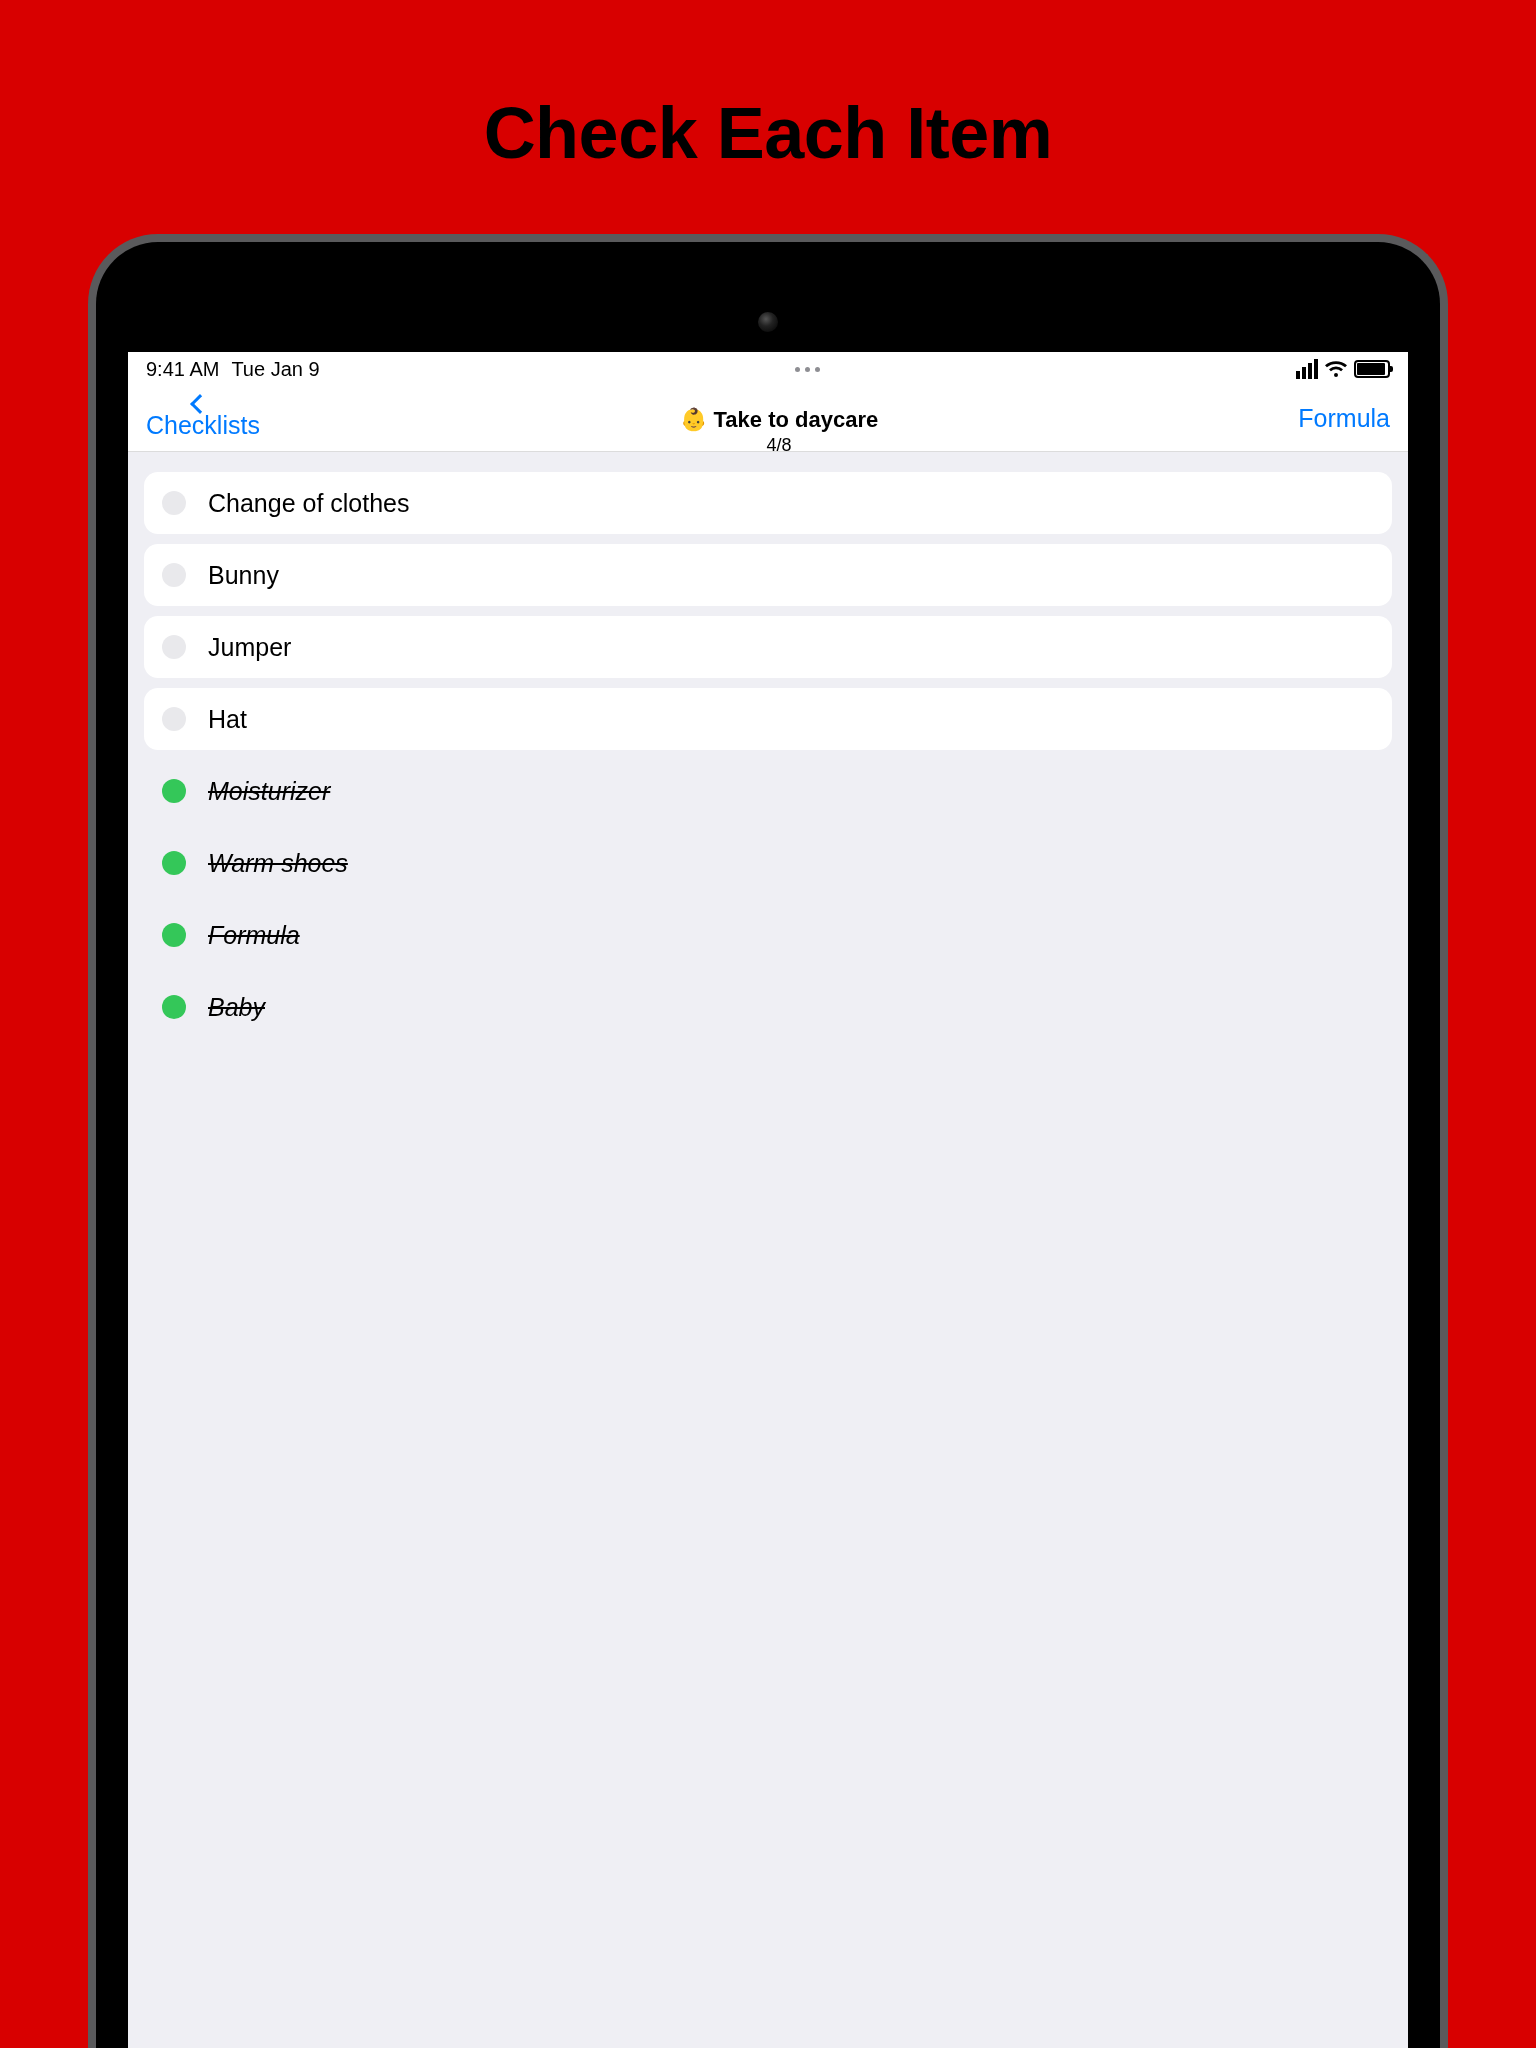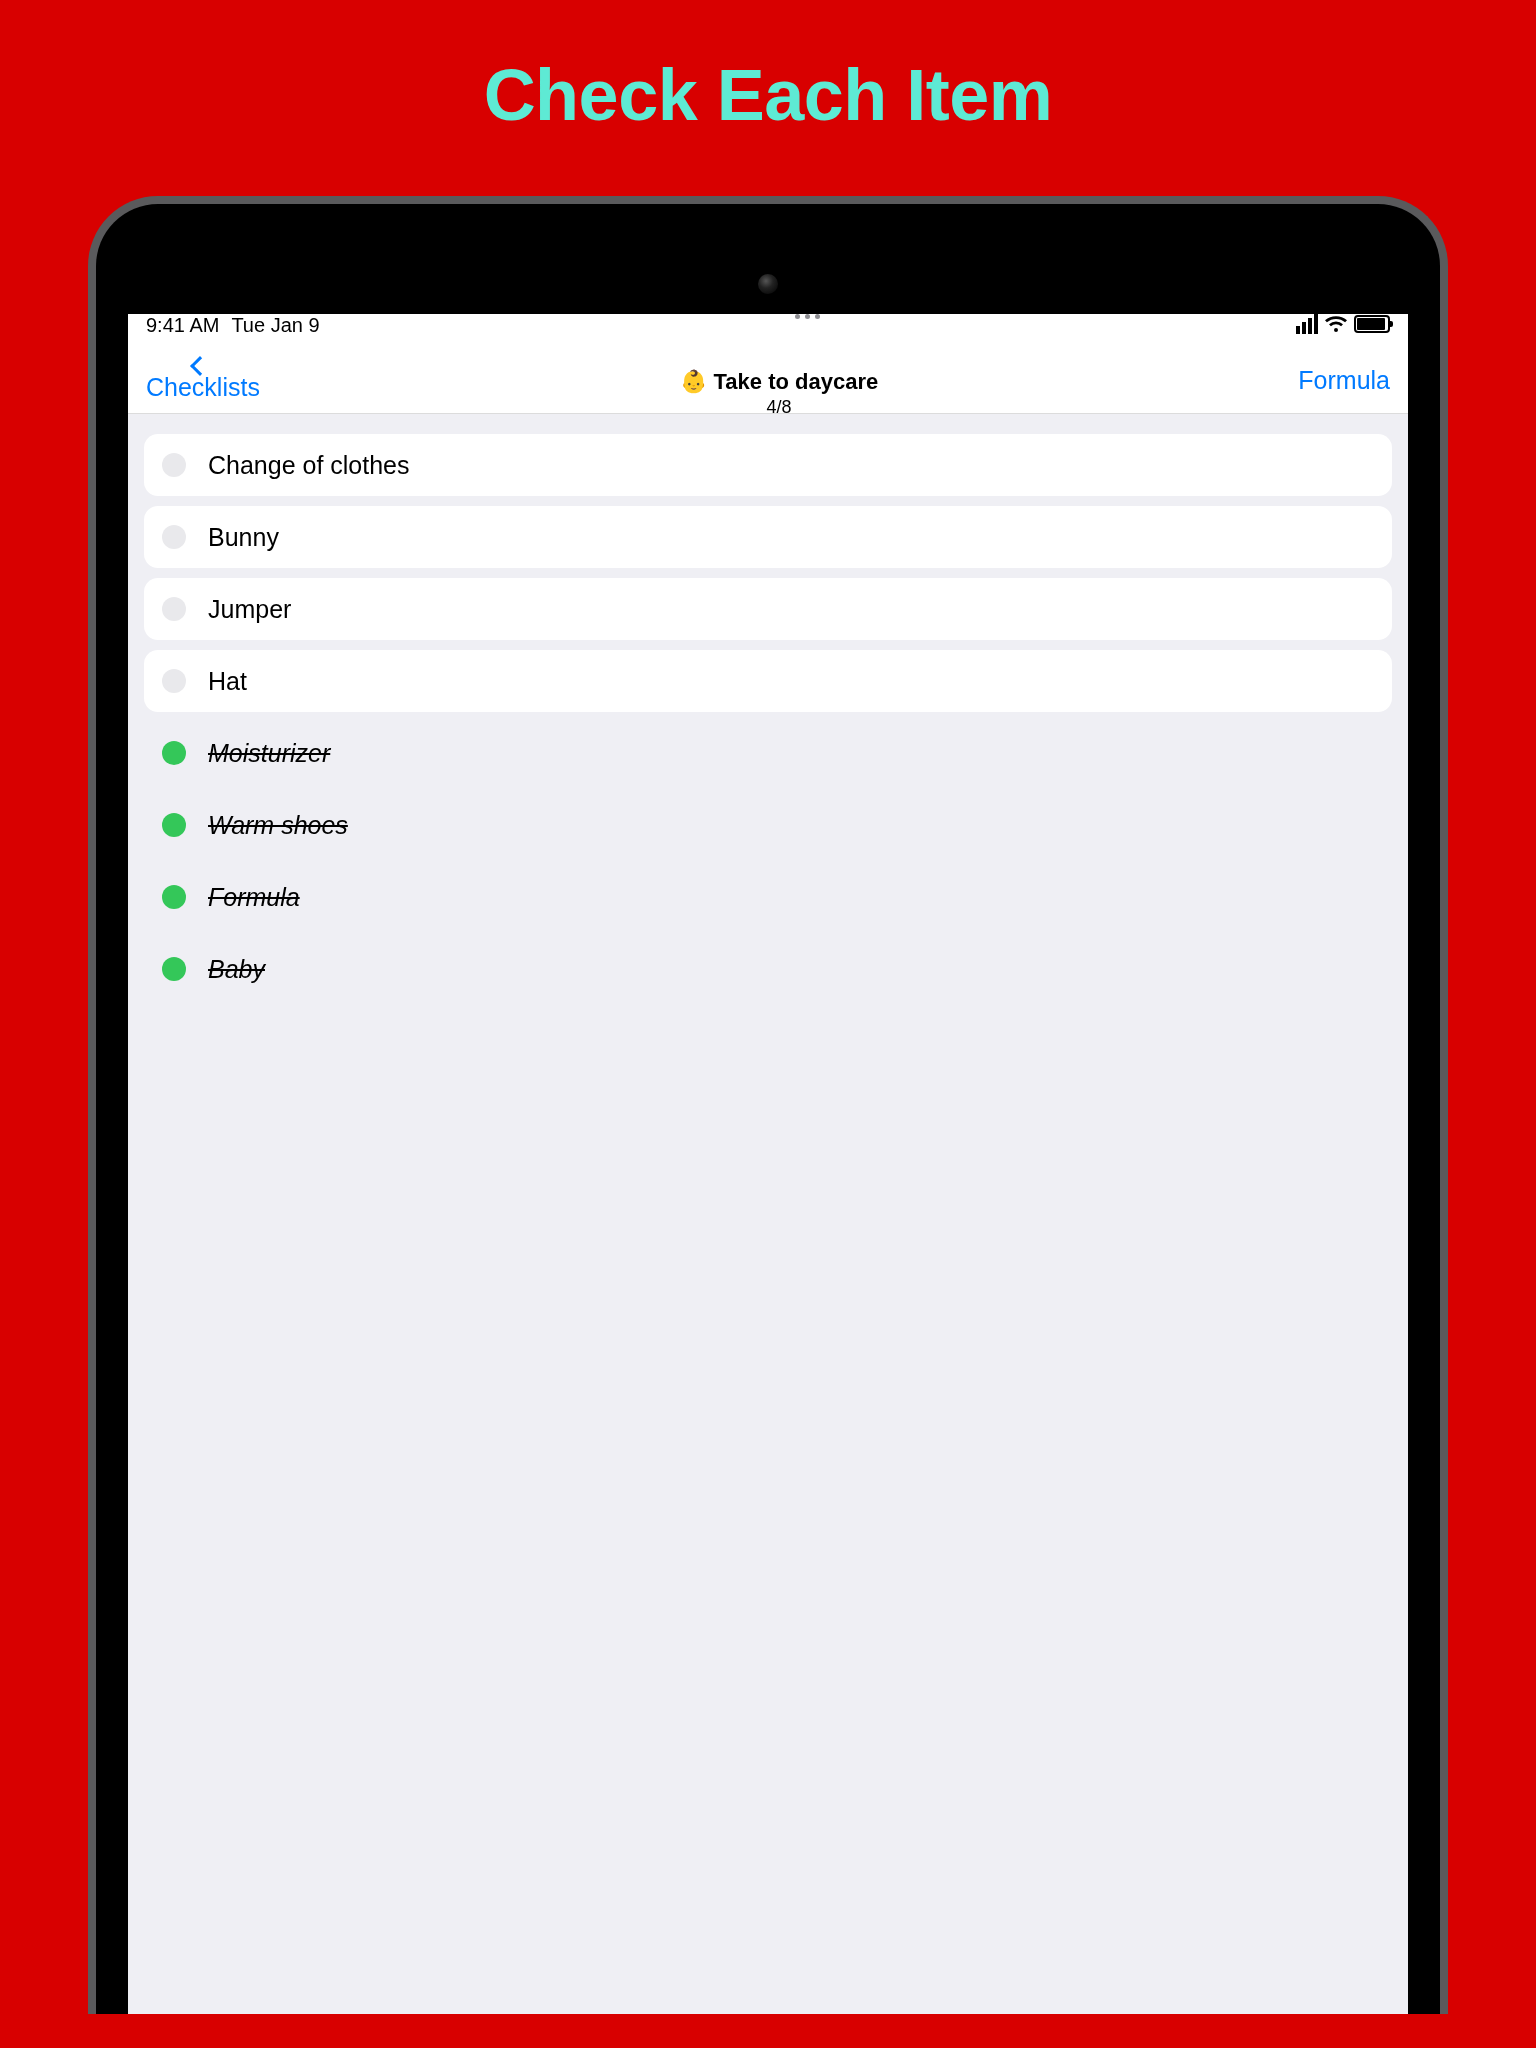--- a/index.html
+++ b/index.html
@@ -13,24 +13,24 @@
       width: 1536px;
       height: 2048px;
       background: #d80000;
       display: flex;
       flex-direction: column;
       align-items: center;
       overflow: hidden;
     }
 
     .marketing-headline {
-      color: #5eead4;
+      color: #000000;
       font-size: 72px;
       font-weight: 700;
-      margin-top: 54px;
+      margin-top: 92px;
       text-align: center;
       letter-spacing: -0.5px;
     }
 
     .tablet-frame {
       margin-top: 60px;
       width: 1360px;
       background: #000;
       border: 8px solid #5a5a5c;
       border-bottom: none;
@@ -60,21 +60,21 @@
       background: #efeff4;
       height: 1700px;
       border-radius: 0;
       overflow: hidden;
     }
 
     .status-bar {
       background: #fff;
       height: 34px;
       display: flex;
-      align-items: flex-start;
+      align-items: center;
       justify-content: space-between;
       padding: 0 18px;
       font-size: 20px;
       font-weight: 500;
     }
 
     .status-left {
       display: flex;
       gap: 12px;
     }

